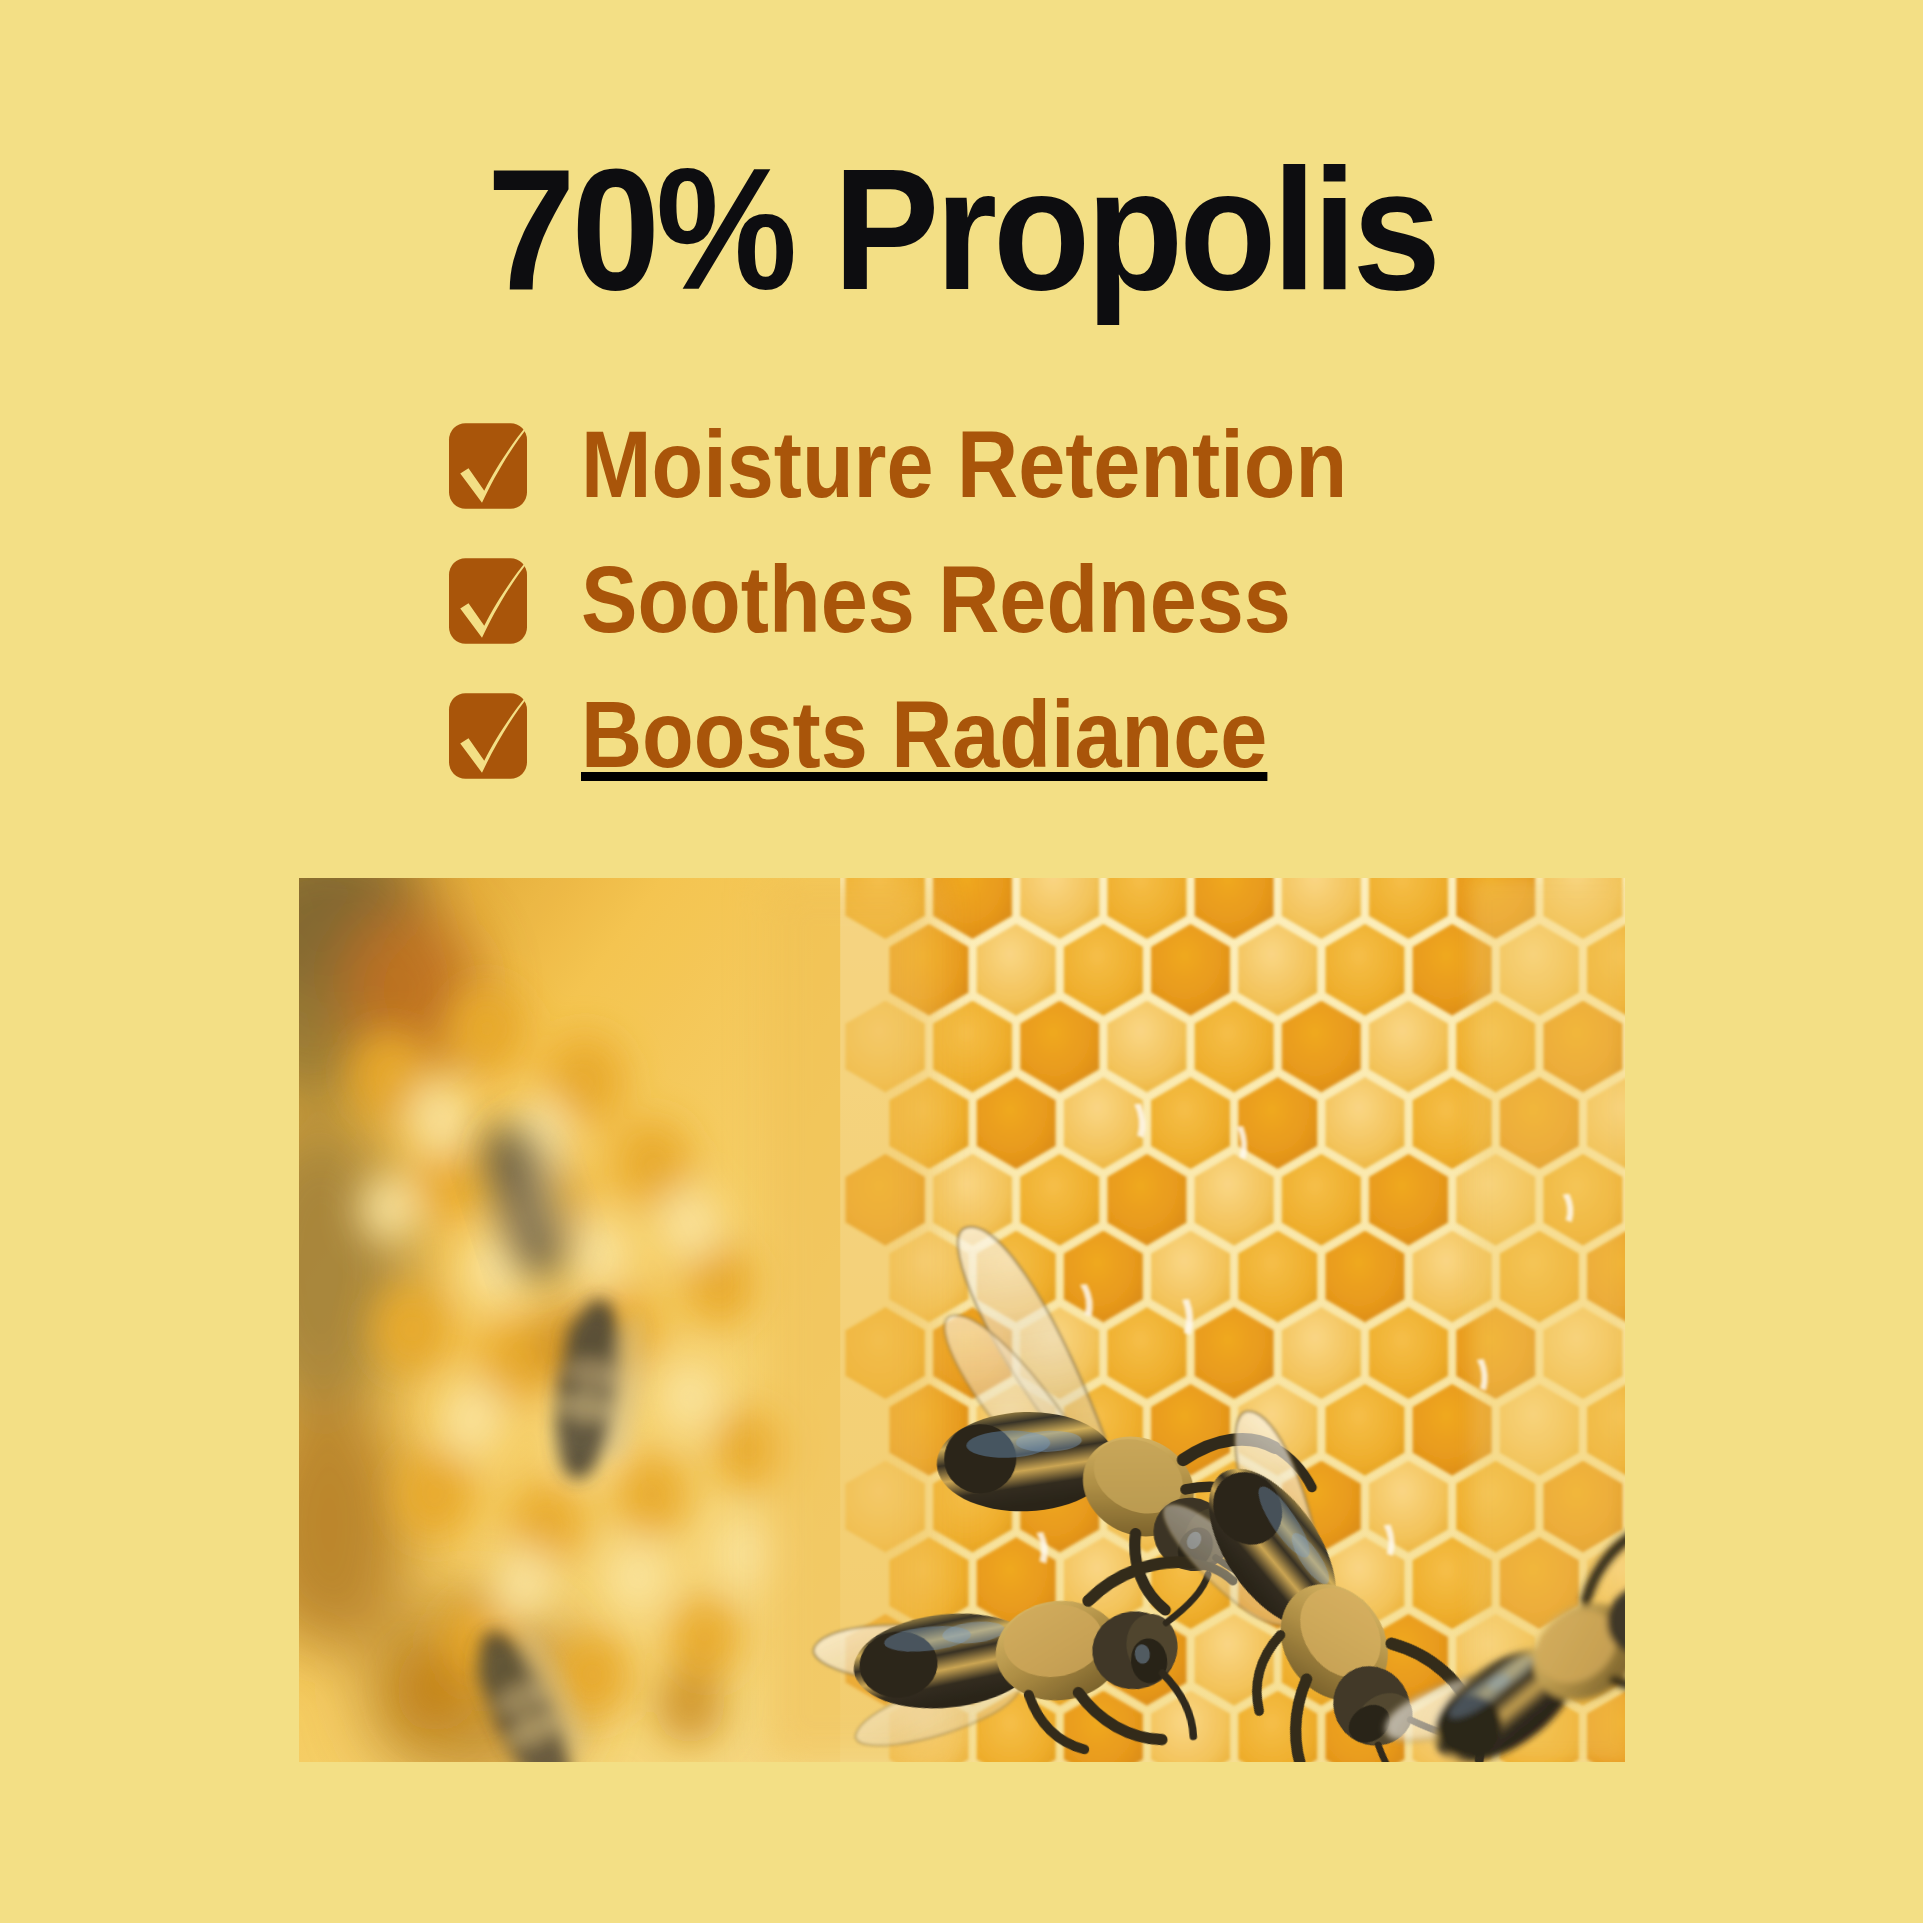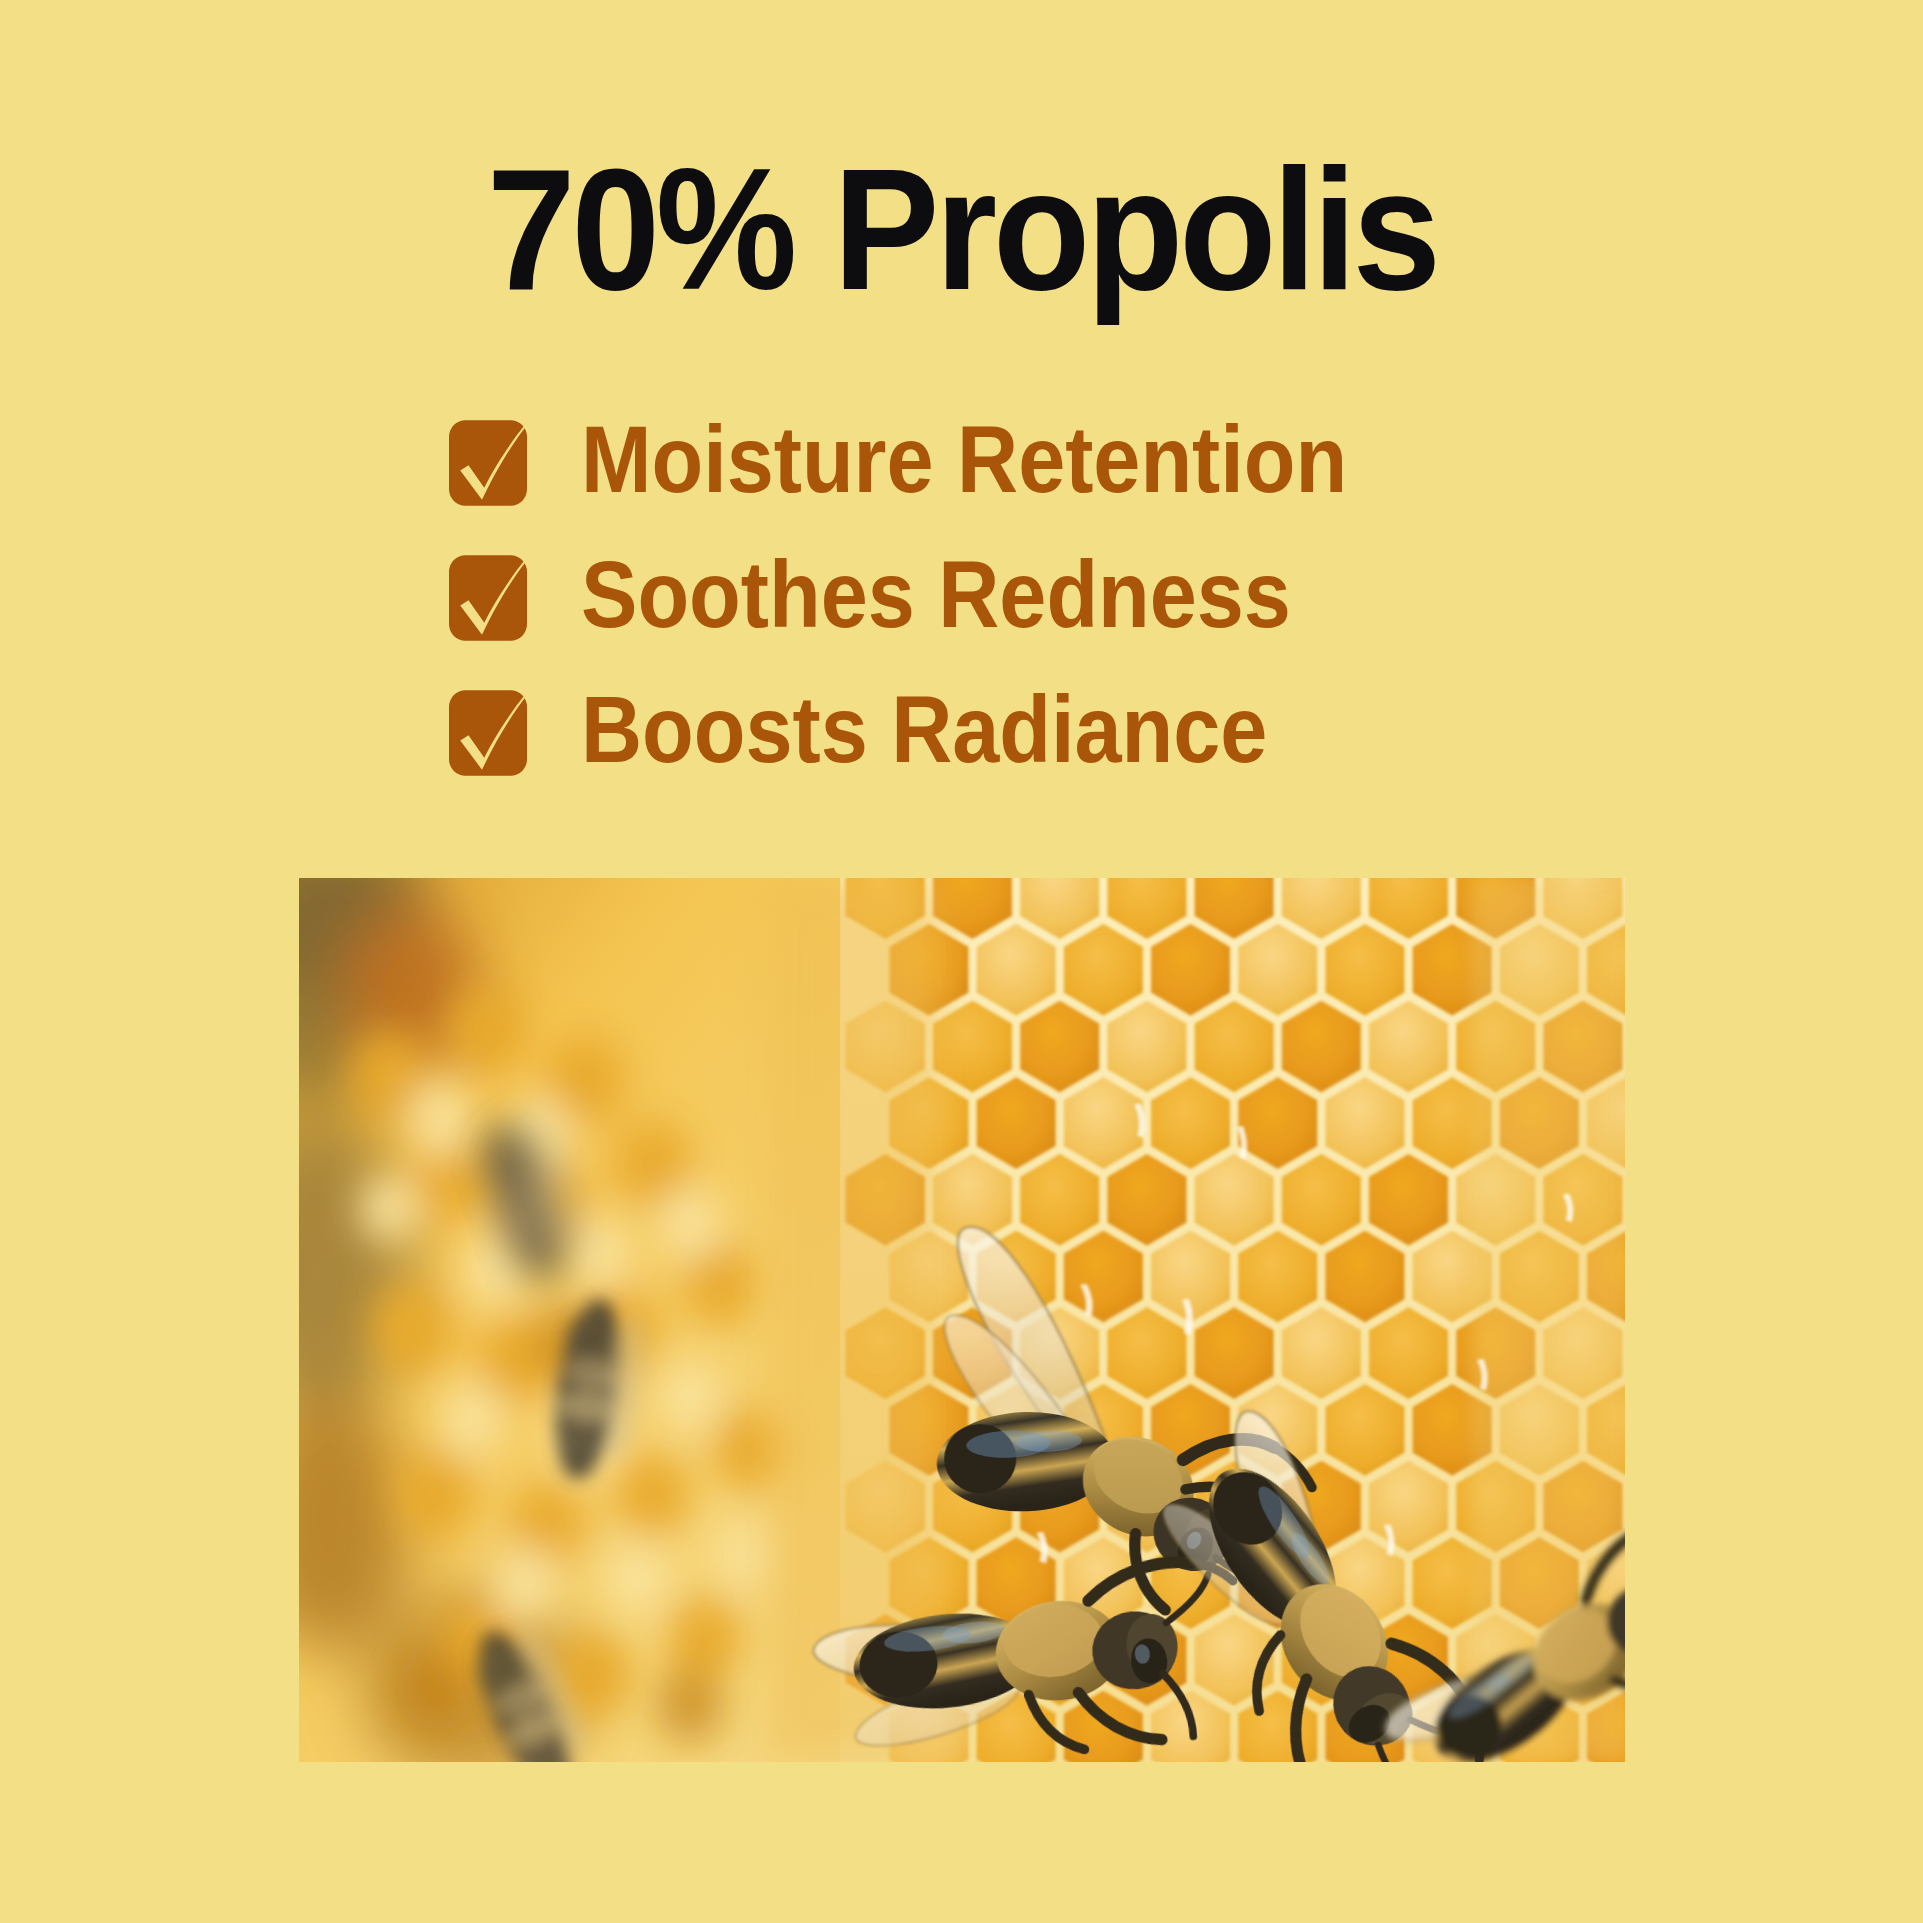--- a/index.html
+++ b/index.html
@@ -36,25 +36,25 @@
 
   
   #benefits {
     position: absolute;
     left: 449px;
     top: 415px;
     width: 1127px;
   }
   .benefit-row {
     display: flex;
-    align-items: flex-start;
+    align-items: center;
     height: 98px;
     margin-bottom: 37px;
   }
-  .benefit-row:last-child { margin-bottom: 8px; }
+  .benefit-row:last-child { margin-bottom: 8px; text-decoration: underline; }
 
   .check-icon {
     position: relative;
     flex: 0 0 auto;
     width: 78px;
     height: 86px;
     margin-top: 4.5px;
   }
   .check-icon svg {
     position: absolute;

